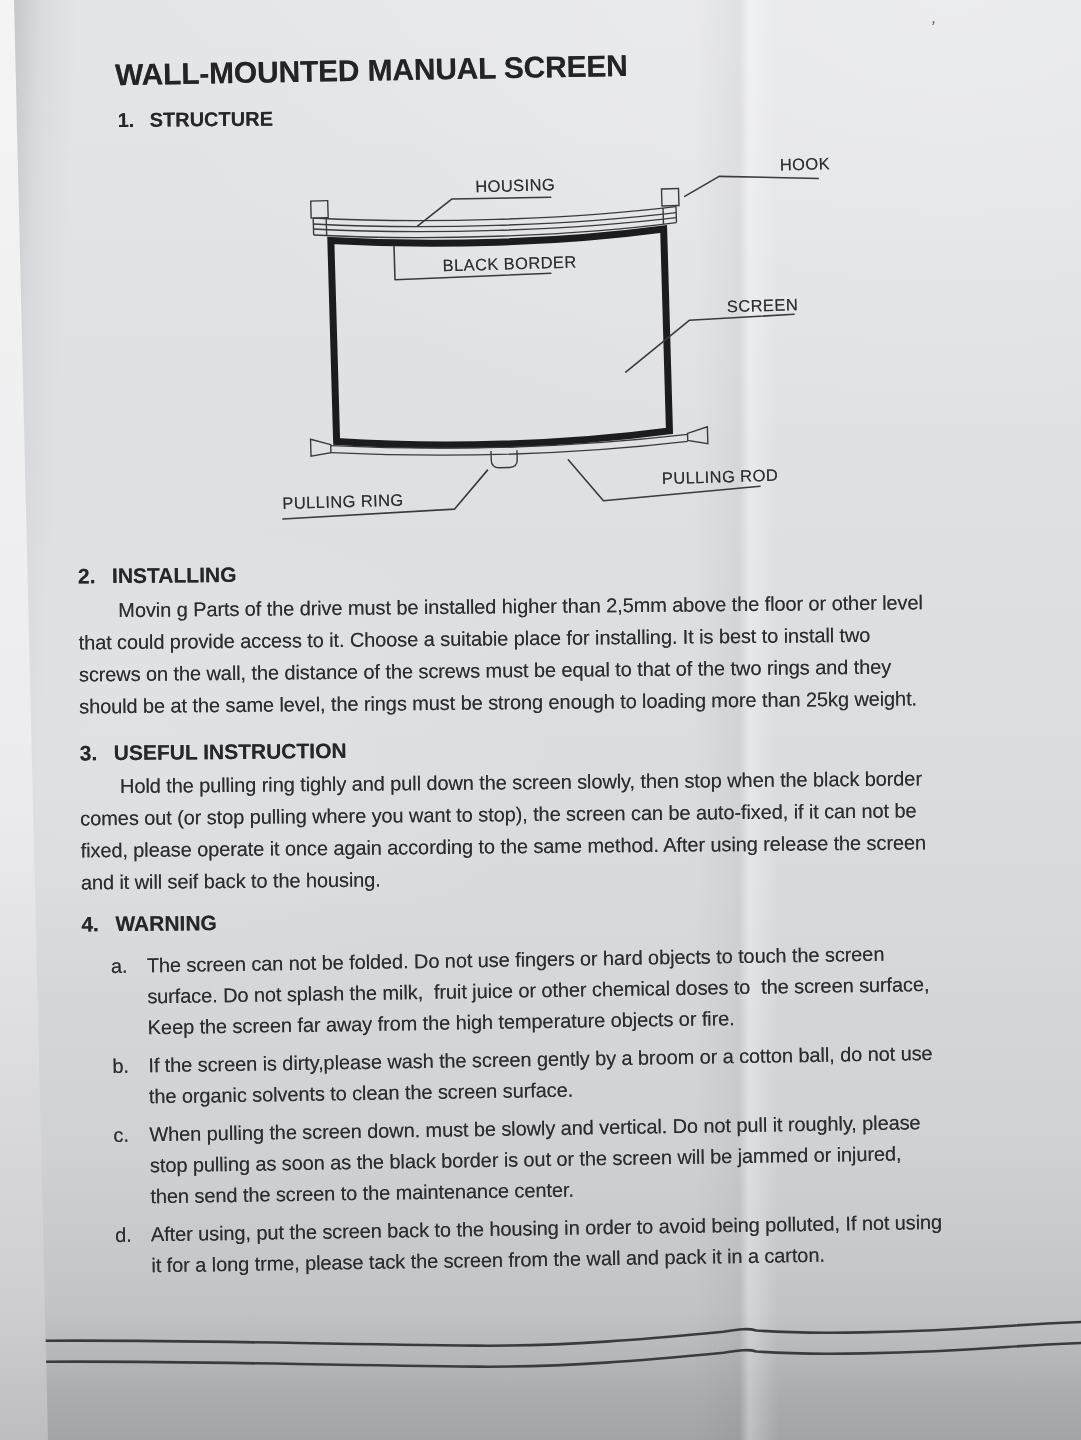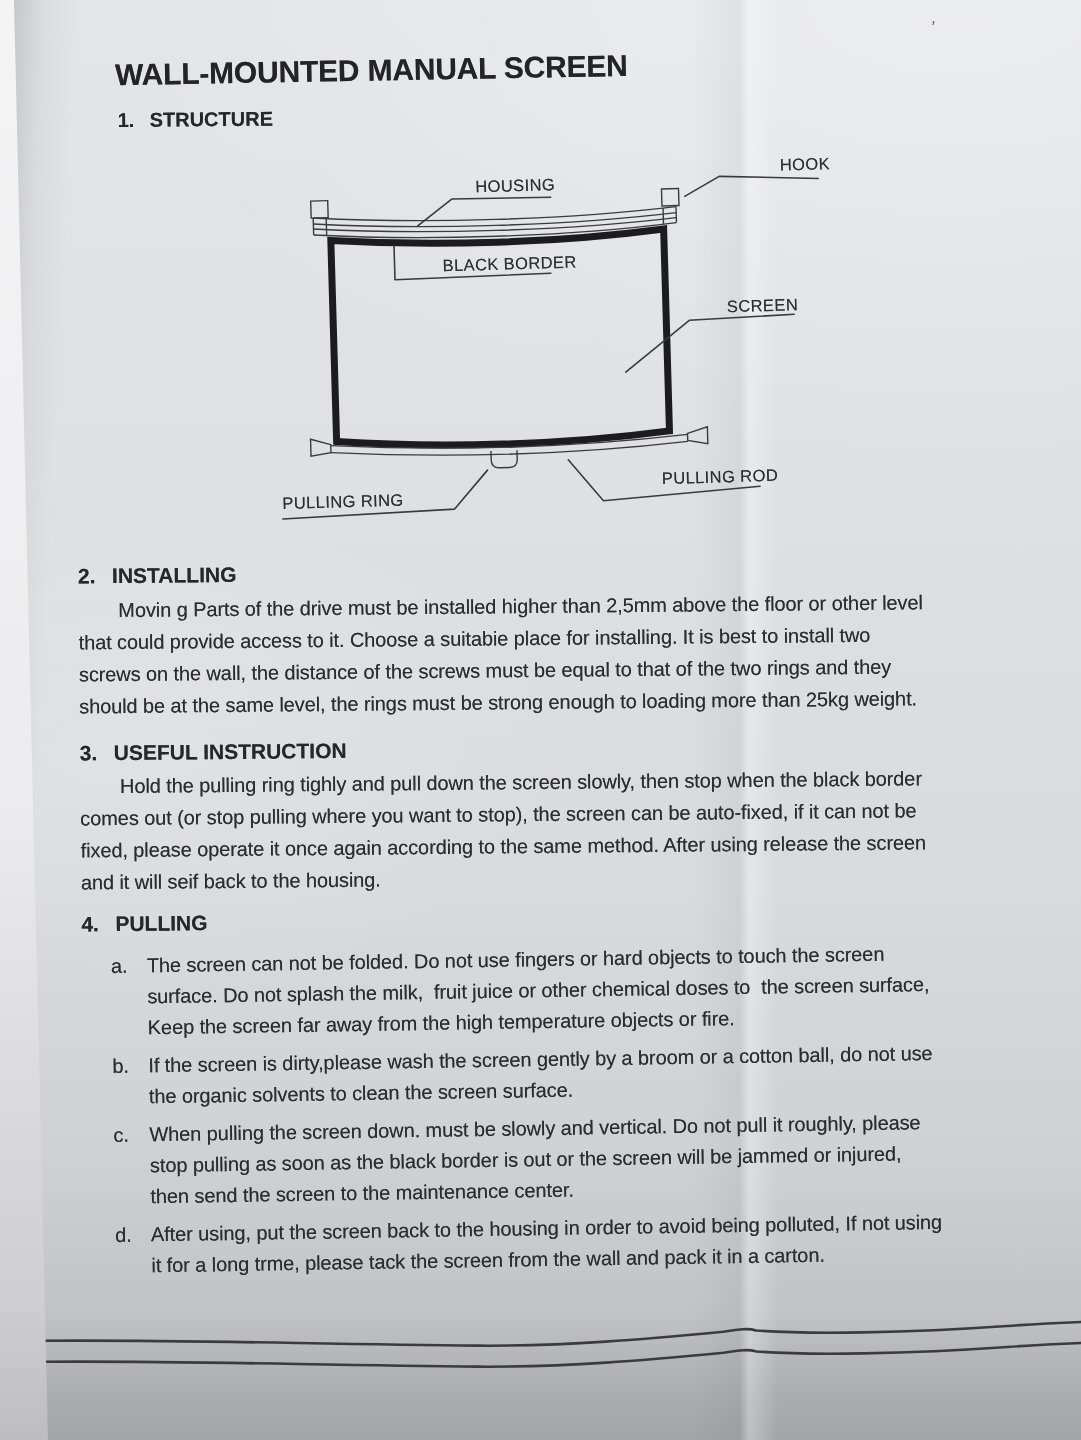--- a/index.html
+++ b/index.html
@@ -118,21 +118,21 @@
       <span class="num">3.</span>
       <span>USEFUL INSTRUCTION</span>
     </div>
     <div class="abs body-text body-useful">Hold the pulling ring tighly and pull down the screen slowly, then stop when the black border
 comes out (or stop pulling where you want to stop), the screen can be auto-fixed, if it can not be
 fixed, please operate it once again according to the same method. After using release the screen
 and it will seif back to the housing.</div>
 
     <div class="abs sec-head head-warning">
       <span class="num">4.</span>
-      <span>PULLING</span>
+      <span>WARNING</span>
     </div>
 
     <div class="abs warn-list">
       <div class="warn-item">
         <span class="letter">a.</span>
         <span class="wtext">The screen can not be folded. Do not use fingers or hard objects to touch the screen
 surface. Do not splash the milk,  fruit juice or other chemical doses to  the screen surface,
 Keep the screen far away from the high temperature objects or fire.</span>
       </div>
       <div class="warn-item">

